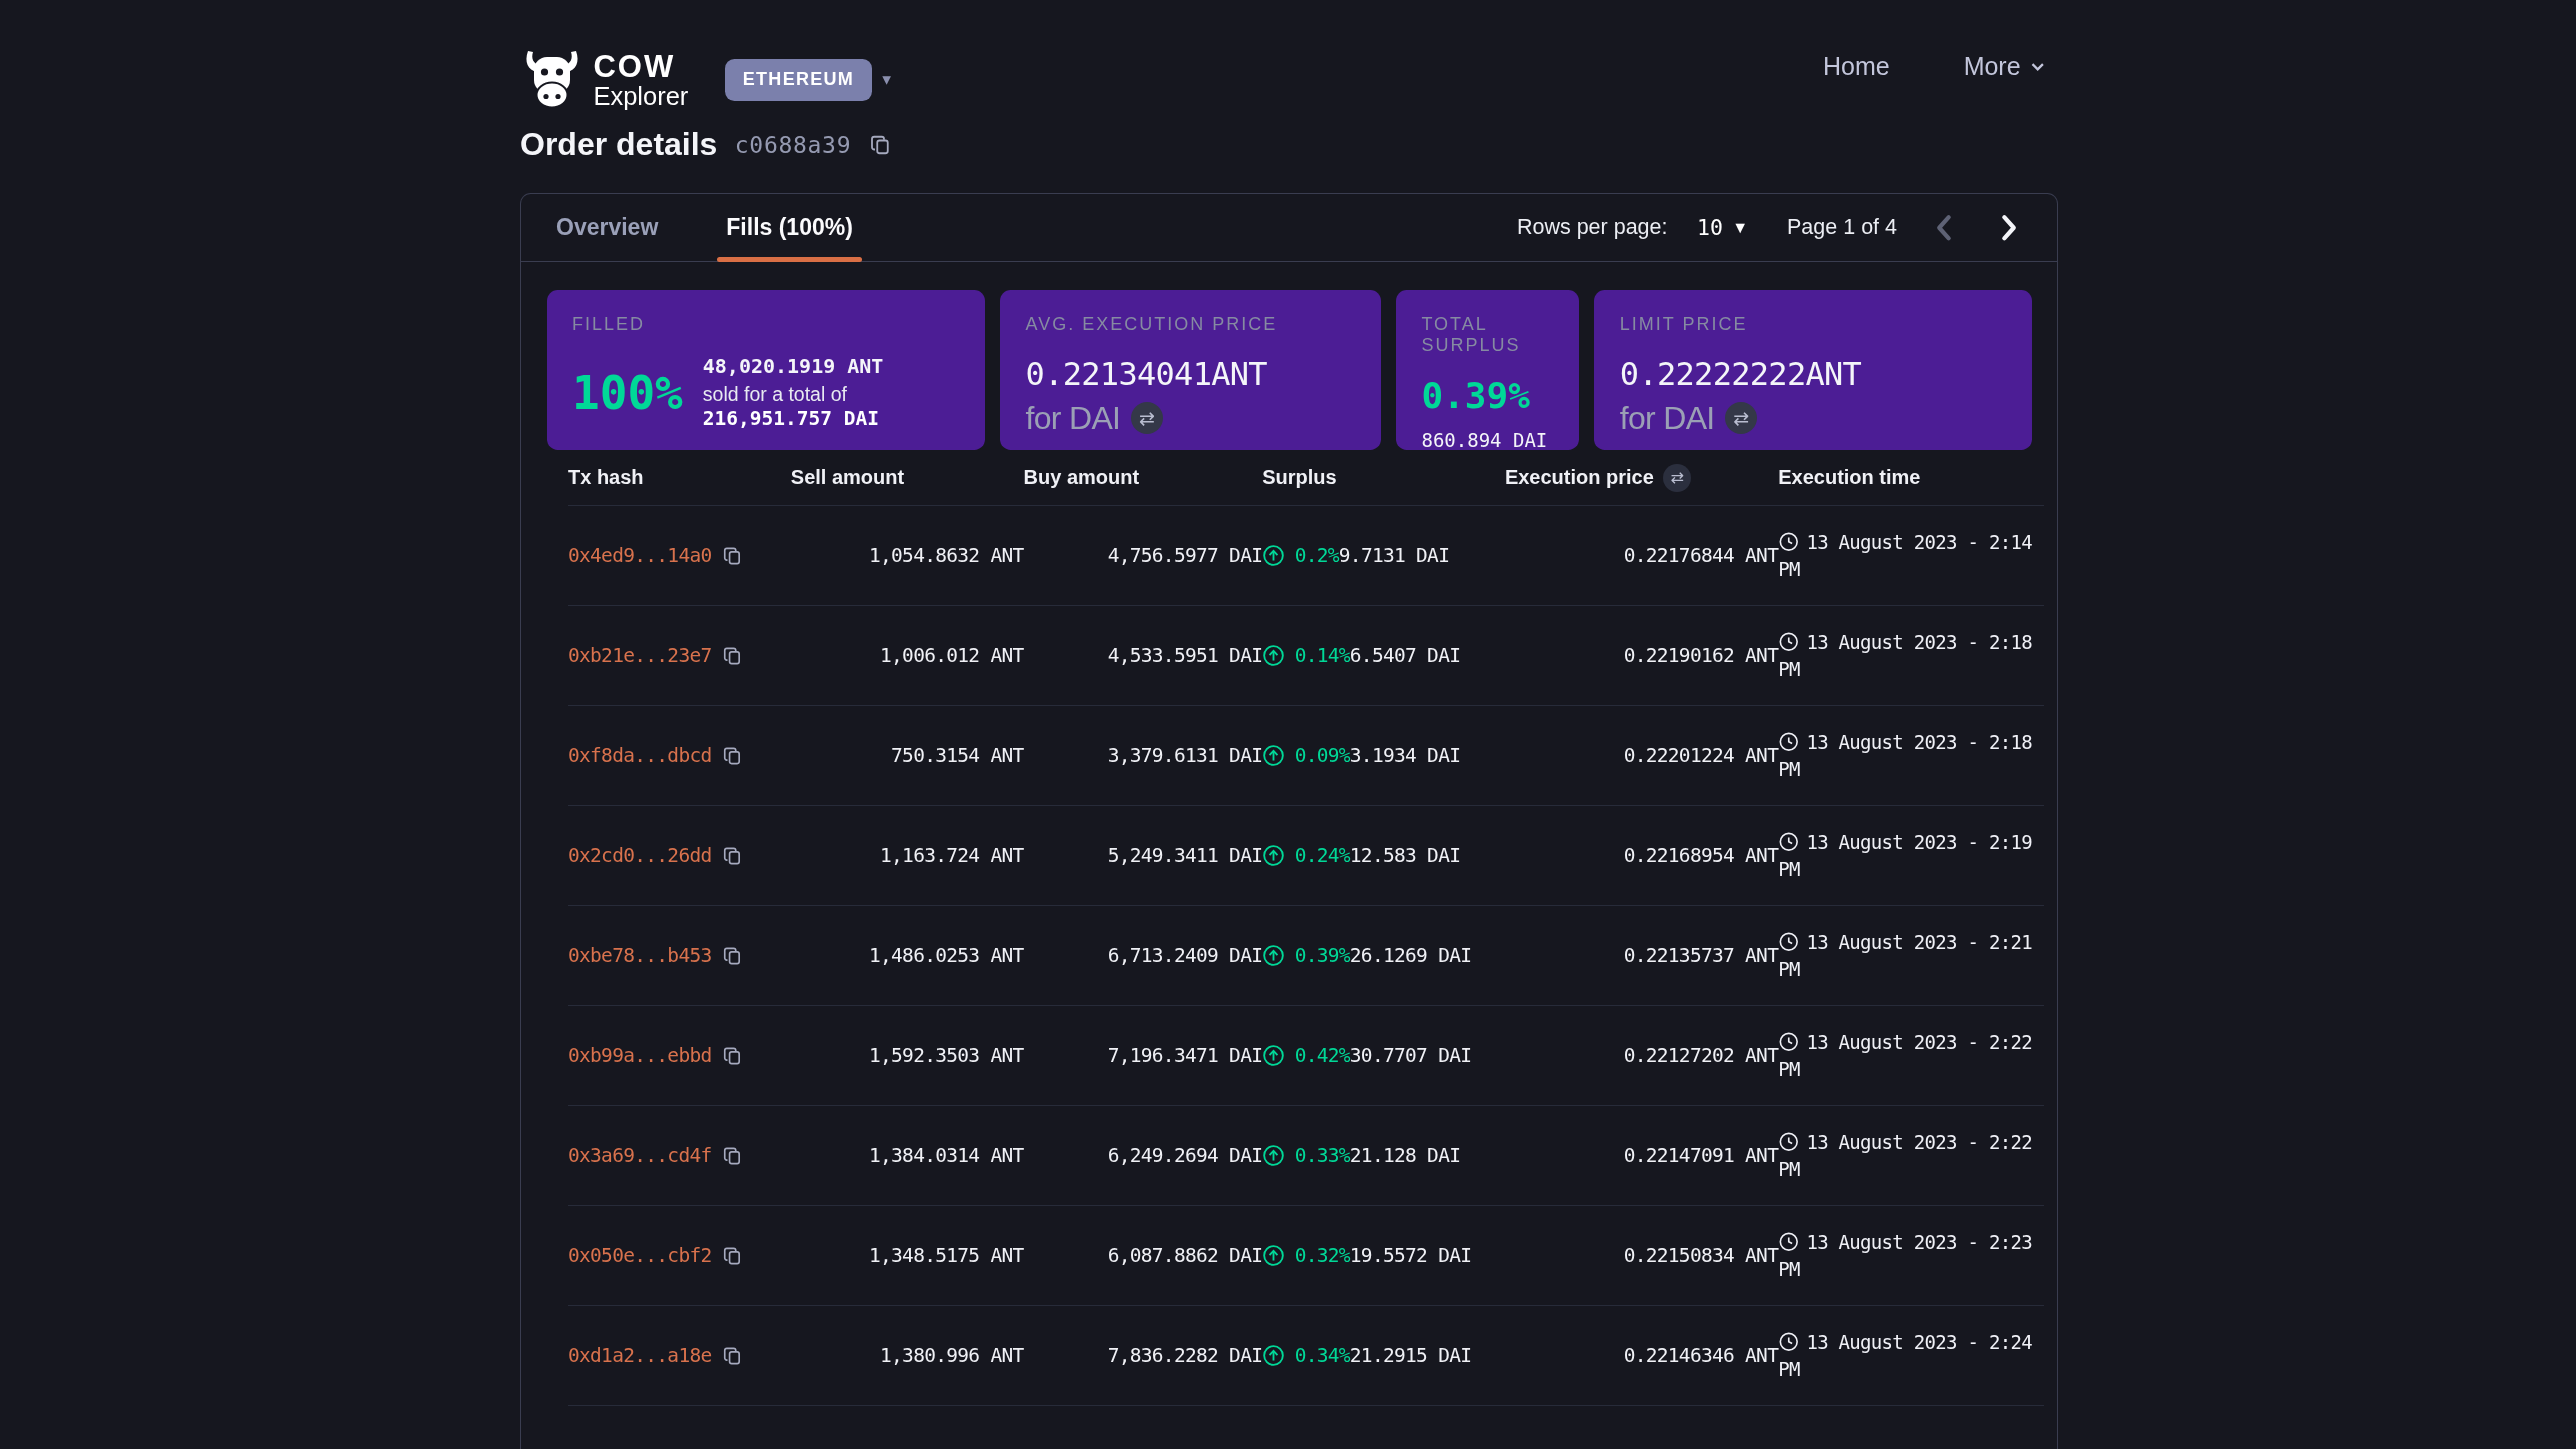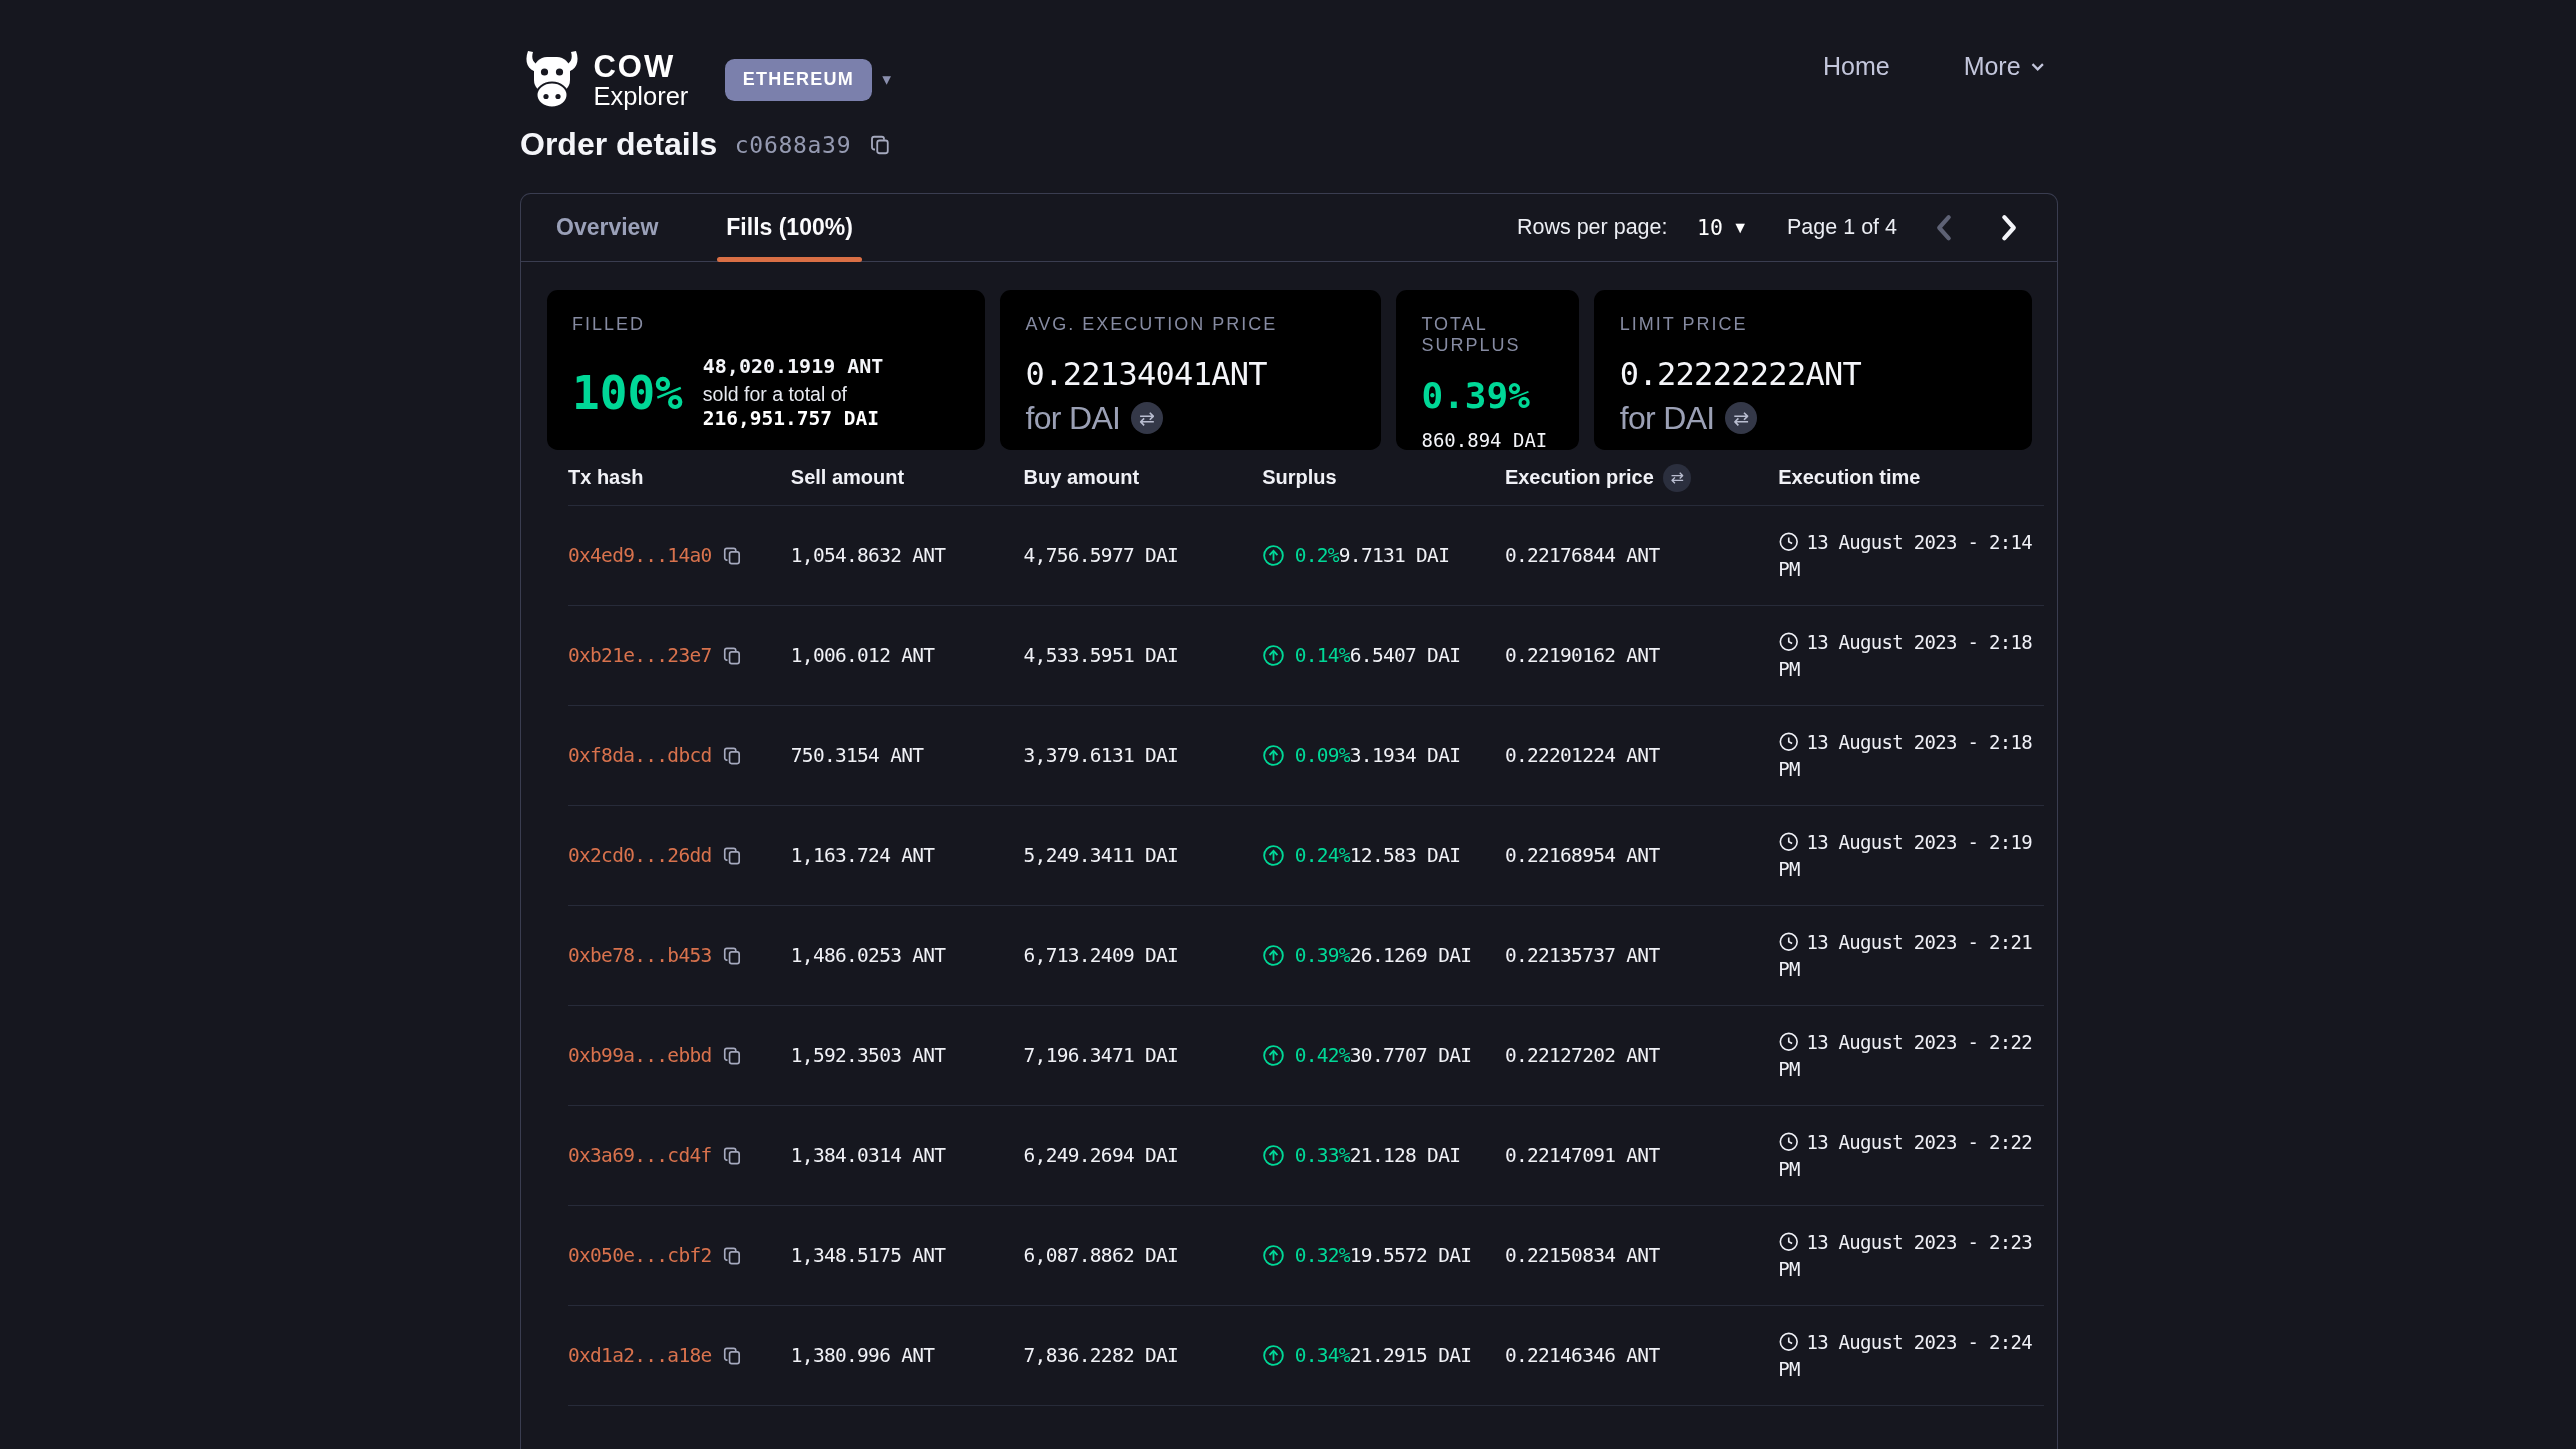--- a/index.html
+++ b/index.html
@@ -71,21 +71,21 @@
   .rows-caret { font-size:16px; color:#FFFFFF; }
   .page-status { font-size:21.5px; color:#ECEEF4; margin-left:9.4px; }
   .pagebtn { background:none; border:none; cursor:pointer; display:flex; align-items:center; padding:4px; }
   .chev-lg { fill:none; stroke-width:4; stroke-linecap:round; stroke-linejoin:round; }
   .chev-prev { stroke:#5E6275; }
   .chev-next { stroke:#F4F5F9; }
 
   
   .stats { display:flex; gap:15.4px; padding:28px 25.5px 0 25.5px; }
   .card {
-    background:#000000; border-radius:10.7px; padding:24px 25.5px;
+    background:#4c1d95; border-radius:10.7px; padding:24px 25.5px;
     height:160px; display:flex; flex-direction:column;
   }
   .card-label { font-size:18px; letter-spacing:2px; color:#868BA2; margin-bottom:19px; }
   .card-filled  { width:447px; }
   .card-avg     { width:388px; }
   .card-surplus { width:186px; }
   .card-limit   { width:446px; }
   .filled-row { display:flex; align-items:center; gap:20px; }
   .filled-pct { font-size:46px; font-weight:700; color:#00D897; }
   .filled-info { display:flex; flex-direction:column; gap:2.7px; line-height:1.25; }
@@ -109,21 +109,21 @@
   .table { padding:0 13.4px 0 47px; }
   .thead { display:flex; align-items:center; height:56px; border-bottom:0.7px solid #272B39; }
   .th { font-size:20px; font-weight:700; color:#F0F1F6; display:flex; align-items:center; gap:9.4px; }
   .trow { display:flex; align-items:center; height:100px; border-bottom:0.7px solid #272B39; }
   .c-tx    { width:225px; }
   .c-sell  { width:235px; }
   .c-buy   { width:241px; }
   .c-surplus { width:245px; }
   .c-price { width:276px; }
   .c-time  { width:268px; }
-  .cell { font-size:19.5px; color:#F0F1F6; letter-spacing:-0.7px; }
+  .cell { font-size:19.5px; color:#F0F1F6; letter-spacing:-0.7px;text-align:right; }
   .tx-wrap { display:flex; align-items:center; }
   .hash-link { color:#D8724D; font-size:19.5px; text-decoration:none; cursor:pointer; letter-spacing:-0.7px; }
   .row-copy svg { margin-left:10.7px; }
   .surplus-wrap { display:flex; align-items:center; gap:9.4px; }
   .surplus-pct { color:#00D897; font-size:19.5px; letter-spacing:-0.7px; }
   .surplus-amt { color:#F0F1F6; font-size:19.5px; letter-spacing:-0.7px; }
   .time-cell { font-size:19px; line-height:1.4; letter-spacing:-0.7px; }
   .time-cell svg { vertical-align:-4px; margin-right:6.7px; }
 
   svg.icon { display:inline-block; }

